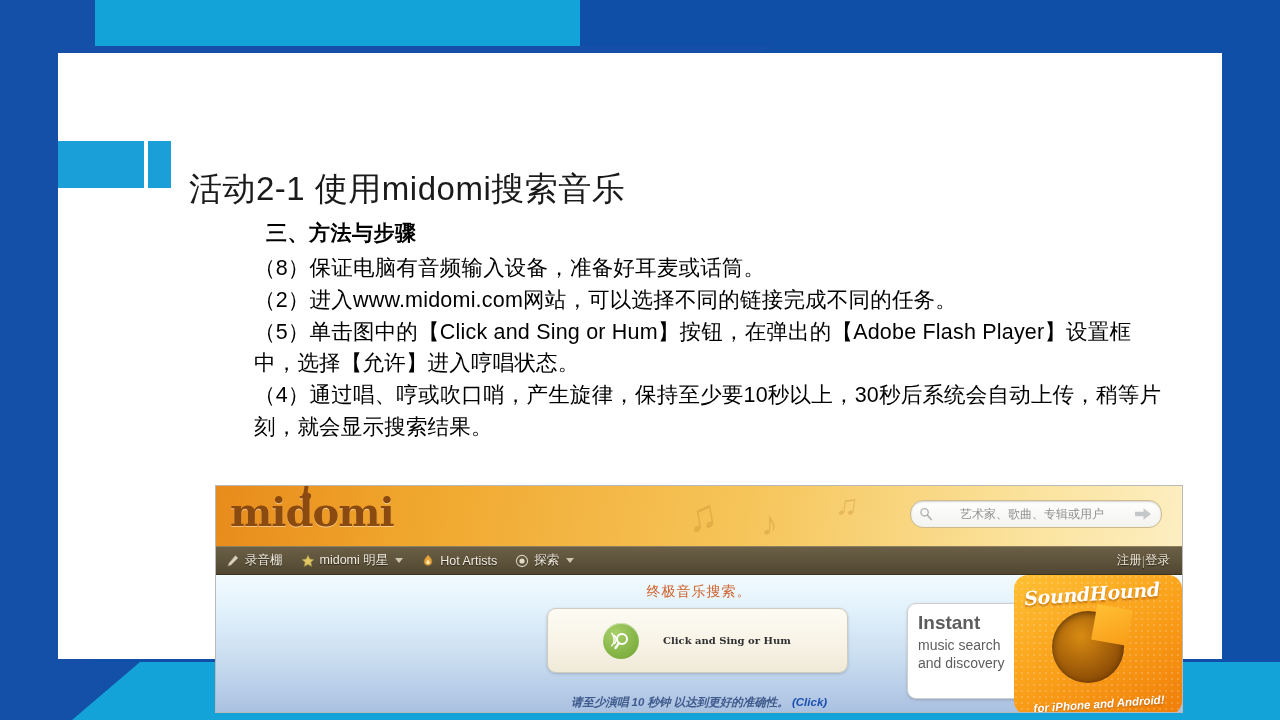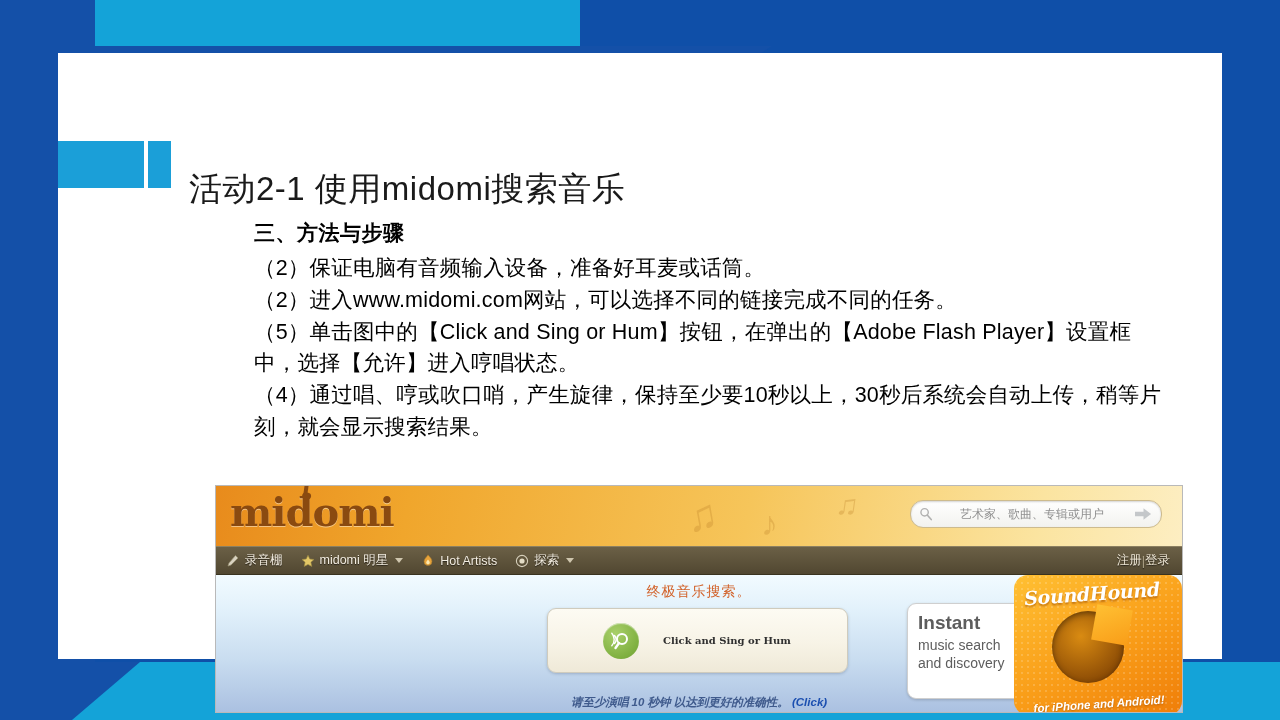--- a/index.html
+++ b/index.html
@@ -52,21 +52,21 @@
     white-space:nowrap;
     margin-top:28px;
   }
 
   
   #body-text{
     position:absolute;left:196px;top:166px;width:910px;
     color:#000;
   }
   #section-heading{
-    font-size:21px;font-weight:bold;letter-spacing:.5px;margin:0 0 6px 0;
+    font-size:21px;font-weight:bold;letter-spacing:.5px;margin:0 0 6px 12px;
   }
   .para{
     font-size:21.5px;line-height:1.48;margin:0;letter-spacing:.2px;
     white-space:pre-wrap;
   }
 
   
   #midomi-shot{
     position:absolute;left:157px;top:432px;width:968px;height:228px;
     overflow:hidden;border:1px solid #b9b9b9;box-sizing:border-box;
@@ -237,21 +237,21 @@
 
 <div id="content-card">
 
   <div class="title-bar-wide"></div>
   <div class="title-bar-tick"></div>
 
   <div id="slide-title">活动2-1  使用midomi搜索音乐</div>
 
   <div id="body-text">
     <p id="section-heading">三、方法与步骤</p>
-    <p class="para">（2）保证电脑有音频输入设备，准备好耳麦或话筒。</p>
+    <p class="para">（8）保证电脑有音频输入设备，准备好耳麦或话筒。</p>
     <p class="para">（2）进入www.midomi.com网站，可以选择不同的链接完成不同的任务。</p>
     <p class="para">（5）单击图中的【Click and Sing or Hum】按钮，在弹出的【Adobe Flash Player】设置框中，选择【允许】进入哼唱状态。</p>
     <p class="para">（4）通过唱、哼或吹口哨，产生旋律，保持至少要10秒以上，30秒后系统会自动上传，稍等片刻，就会显示搜索结果。</p>
   </div>
 
   <div id="midomi-shot">
 
     <div id="midomi-header">
       <span class="header-music-note" style="left:470px;top:6px;transform:rotate(-10deg);">♫</span>
       <span class="header-music-note" style="left:545px;top:18px;font-size:34px;">♪</span>

